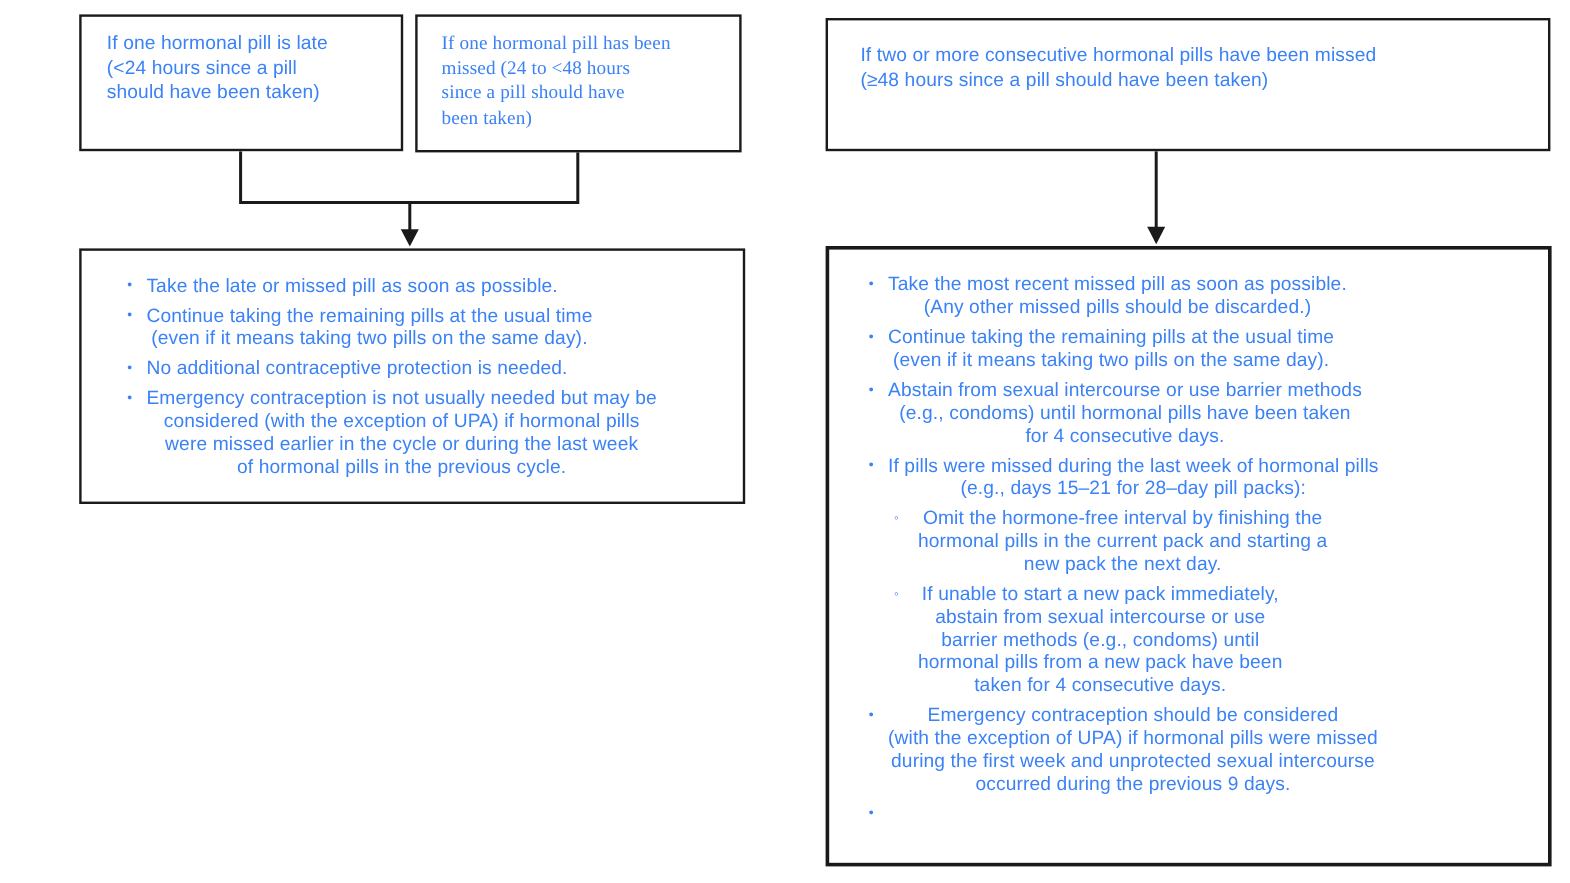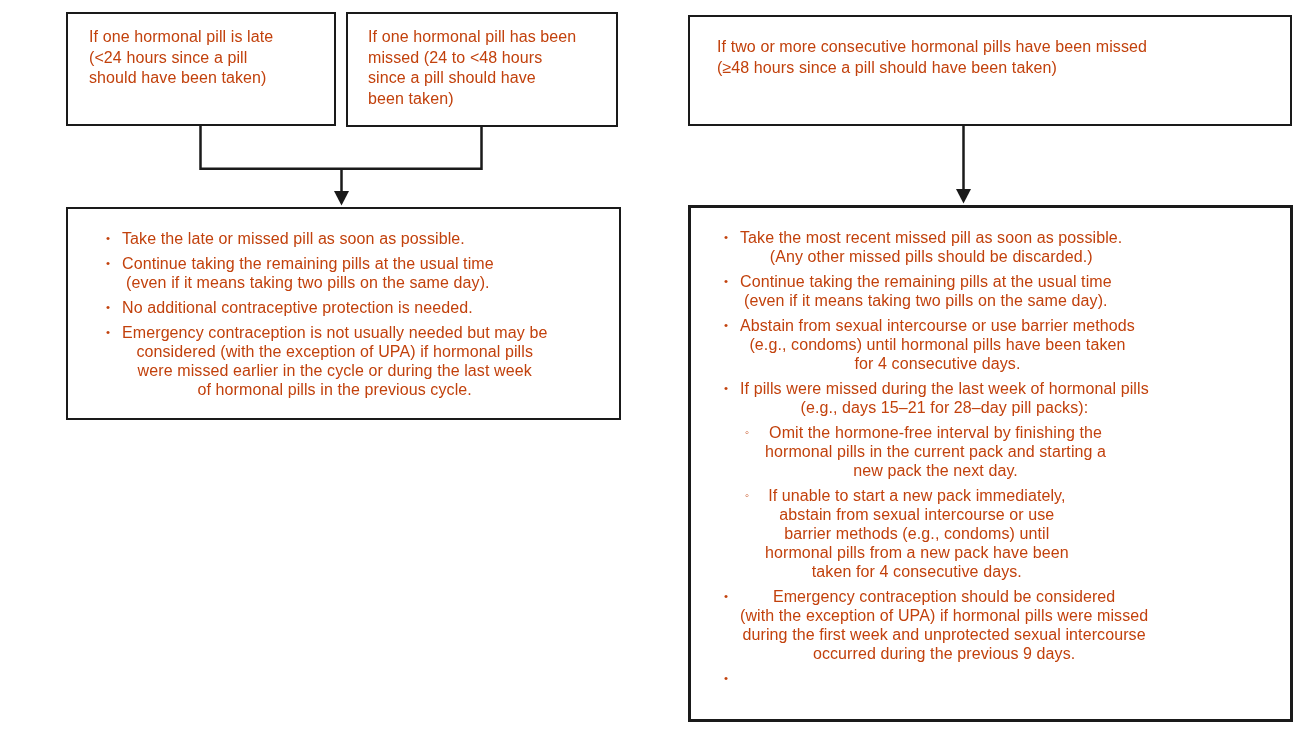--- a/index.html
+++ b/index.html
@@ -2,38 +2,38 @@
 <html><head>
 <meta charset="utf-8">
 <style>
   html, body { margin: 0; padding: 0; background: #ffffff; }
   #canvas {
     position: relative;
     width: 1308px;
     height: 736px;
     background: #ffffff;
     font-family: "Liberation Sans", sans-serif;
-    color: #c2410c;
+    color: #3b82f6;
     overflow: hidden;
   }
   .fc-box {
     position: absolute;
     box-sizing: border-box;
     background: #ffffff;
     border: 2px solid #1a1a1a;
   }
   .cond-text {
     display: block;
     font-size: 16px;
     line-height: 20.5px;
     white-space: pre-line;
     letter-spacing: 0.1px;
   }
   #box-late        { left: 66px;  top: 12px;  width: 270px; height: 114px; padding: 13px 8px 0 21px; }
-  #box-missed-one  { left: 346px; top: 12px;  width: 272px; height: 115px; padding: 13px 20px 0 20px; }
+  #box-missed-one  { left: 346px; top: 12px;  width: 272px; height: 115px; padding: 13px 20px 0 20px; font-family: Liberation Serif, serif; }
   #box-missed-two  { left: 688px; top: 15px;  width: 604px; height: 111px; padding: 20px 10px 0 27px; }
   #box-actions-left  { left: 66px;  top: 207px; width: 555px; height: 213px; padding: 20px 10px 0 38px; }
   #box-actions-right { left: 688px; top: 205px; width: 605px; height: 517px; padding: 20px 6px 0 33px; border-width: 3px; }
   ul.actions {
     list-style: none;
     margin: 0;
     padding: 0;
     font-size: 16px;
     line-height: 19px;
     letter-spacing: 0.1px;

